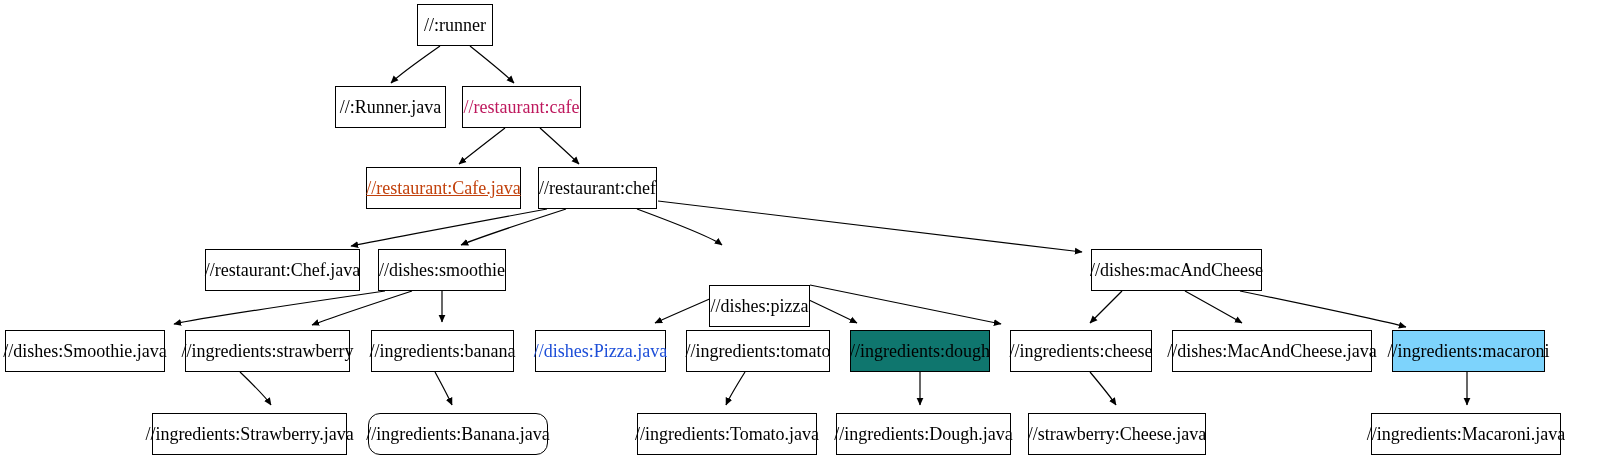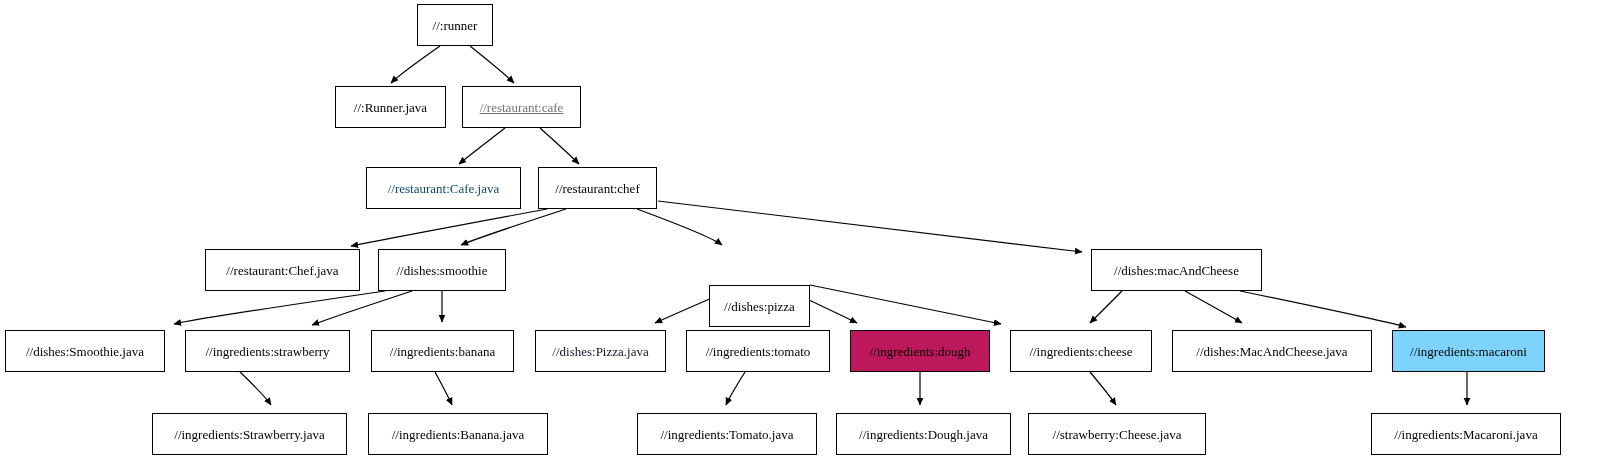--- a/index.html
+++ b/index.html
@@ -28,21 +28,21 @@
     position: absolute;
     box-sizing: border-box;
     border: 1px solid #000000;
     background: #ffffff;
     display: flex;
     align-items: center;
     justify-content: center;
     white-space: nowrap;
   }
   .graph-node .node-label {
-    font-size: 13px;
+    font-size: 18px;
     line-height: 1;
     color: #000000;
     letter-spacing: 0px;
   }
 </style>
 </head>
 <body>
 
 <div id="graph-root">
   <svg id="edge-layer" viewBox="0 0 1600 468" width="1600" height="468" xmlns="http://www.w3.org/2000/svg">
@@ -77,24 +77,24 @@
       <path d="M 1467 372 Q 1467 396 1467 405" fill="none" stroke="#000000" stroke-width="1.2" marker-end="url(#arrowhead)"></path>
     </svg>
   <div id="node-layer">
       <div class="graph-node" style="left: 417px; top: 4px; width: 76px; height: 42px; border-color: rgb(0, 0, 0); background: rgb(255, 255, 255);">
         <span class="node-label" style="color: rgb(0, 0, 0);">//:runner</span>
       </div>
       <div class="graph-node" style="left: 335px; top: 86px; width: 111px; height: 42px; border-color: rgb(0, 0, 0); background: rgb(255, 255, 255); text-align: right;">
         <span class="node-label" style="color: rgb(0, 0, 0);">//:Runner.java</span>
       </div>
       <div class="graph-node" style="left: 462px; top: 86px; width: 119px; height: 42px; border-color: rgb(0, 0, 0); background: rgb(255, 255, 255);">
-        <span class="node-label" style="color: #737373; text-decoration: underline;">//restaurant:cafe</span>
+        <span class="node-label" style="color: #be185d;">//restaurant:cafe</span>
       </div>
       <div class="graph-node" style="left: 366px; top: 167px; width: 155px; height: 42px; border-color: rgb(0, 0, 0); background: rgb(255, 255, 255);">
-        <span class="node-label" style="color: #0c4a6e;">//restaurant:Cafe.java</span>
+        <span class="node-label" style="color: #c2410c; text-decoration: underline;">//restaurant:Cafe.java</span>
       </div>
       <div class="graph-node" style="left: 538px; top: 167px; width: 119px; height: 42px; border-color: rgb(0, 0, 0); background: rgb(255, 255, 255);">
         <span class="node-label" style="color: rgb(0, 0, 0);">//restaurant:chef</span>
       </div>
       <div class="graph-node" style="left: 205px; top: 249px; width: 155px; height: 42px; border-color: rgb(0, 0, 0); background: rgb(255, 255, 255);">
         <span class="node-label" style="color: rgb(0, 0, 0);">//restaurant:Chef.java</span>
       </div>
       <div class="graph-node" style="left: 378px; top: 249px; width: 128px; height: 42px; border-color: rgb(0, 0, 0); background: rgb(255, 255, 255);">
         <span class="node-label" style="color: rgb(0, 0, 0);">//dishes:smoothie</span>
       </div>
@@ -107,41 +107,41 @@
       <div class="graph-node" style="left: 5px; top: 330px; width: 160px; height: 42px; border-color: rgb(0, 0, 0); background: rgb(255, 255, 255); justify-content: center;">
         <span class="node-label" style="color: rgb(0, 0, 0);">//dishes:Smoothie.java</span>
       </div>
       <div class="graph-node" style="left: 185px; top: 330px; width: 165px; height: 42px; border-color: rgb(0, 0, 0); background: rgb(255, 255, 255);">
         <span class="node-label" style="color: rgb(0, 0, 0);">//ingredients:strawberry</span>
       </div>
       <div class="graph-node" style="left: 371px; top: 330px; width: 143px; height: 42px; border-color: rgb(0, 0, 0); background: rgb(255, 255, 255);">
         <span class="node-label" style="color: rgb(0, 0, 0);">//ingredients:banana</span>
       </div>
       <div class="graph-node" style="left: 535px; top: 330px; width: 131px; height: 42px; border-color: rgb(0, 0, 0); background: rgb(255, 255, 255);">
-        <span class="node-label" style="color: #0f172a;">//dishes:Pizza.java</span>
+        <span class="node-label" style="color: #1d4ed8;">//dishes:Pizza.java</span>
       </div>
       <div class="graph-node" style="left: 686px; top: 330px; width: 144px; height: 42px; border-color: rgb(0, 0, 0); background: rgb(255, 255, 255);">
         <span class="node-label" style="color: rgb(0, 0, 0);">//ingredients:tomato</span>
       </div>
-      <div class="graph-node" style="left: 850px; top: 330px; width: 140px; height: 42px; border-color: rgb(0, 0, 0); background: #be185d;">
+      <div class="graph-node" style="left: 850px; top: 330px; width: 140px; height: 42px; border-color: rgb(0, 0, 0); background: #0f766e;">
         <span class="node-label" style="color: rgb(0, 0, 0);">//ingredients:dough</span>
       </div>
       <div class="graph-node" style="left: 1010px; top: 330px; width: 142px; height: 42px; border-color: rgb(0, 0, 0); background: rgb(255, 255, 255);">
         <span class="node-label" style="color: rgb(0, 0, 0);">//ingredients:cheese</span>
       </div>
       <div class="graph-node" style="left: 1172px; top: 330px; width: 200px; height: 42px; border-color: rgb(0, 0, 0); background: rgb(255, 255, 255);">
         <span class="node-label" style="color: rgb(0, 0, 0);">//dishes:MacAndCheese.java</span>
       </div>
       <div class="graph-node" style="left: 1392px; top: 330px; width: 153px; height: 42px; border-color: rgb(0, 0, 0); background: #7dd3fc;">
         <span class="node-label" style="color: rgb(0, 0, 0);">//ingredients:macaroni</span>
       </div>
       <div class="graph-node" style="left: 152px; top: 413px; width: 195px; height: 42px; border-color: rgb(0, 0, 0); background: rgb(255, 255, 255);">
         <span class="node-label" style="color: rgb(0, 0, 0);">//ingredients:Strawberry.java</span>
       </div>
-      <div class="graph-node" style="left: 368px; top: 413px; width: 180px; height: 42px; border-color: rgb(0, 0, 0); background: rgb(255, 255, 255);">
+      <div class="graph-node" style="left: 368px; top: 413px; width: 180px; height: 42px; border-color: rgb(0, 0, 0); background: rgb(255, 255, 255); border-radius: 12px;">
         <span class="node-label" style="color: rgb(0, 0, 0);">//ingredients:Banana.java</span>
       </div>
       <div class="graph-node" style="left: 637px; top: 413px; width: 180px; height: 42px; border-color: rgb(0, 0, 0); background: rgb(255, 255, 255);">
         <span class="node-label" style="color: rgb(0, 0, 0);">//ingredients:Tomato.java</span>
       </div>
       <div class="graph-node" style="left: 836px; top: 413px; width: 175px; height: 42px; border-color: rgb(0, 0, 0); background: rgb(255, 255, 255);">
         <span class="node-label" style="color: rgb(0, 0, 0);">//ingredients:Dough.java</span>
       </div>
       <div class="graph-node" style="left: 1028px; top: 413px; width: 178px; height: 42px; border-color: rgb(0, 0, 0); background: rgb(255, 255, 255);">
         <span class="node-label" style="color: rgb(0, 0, 0);">//strawberry:Cheese.java</span>

